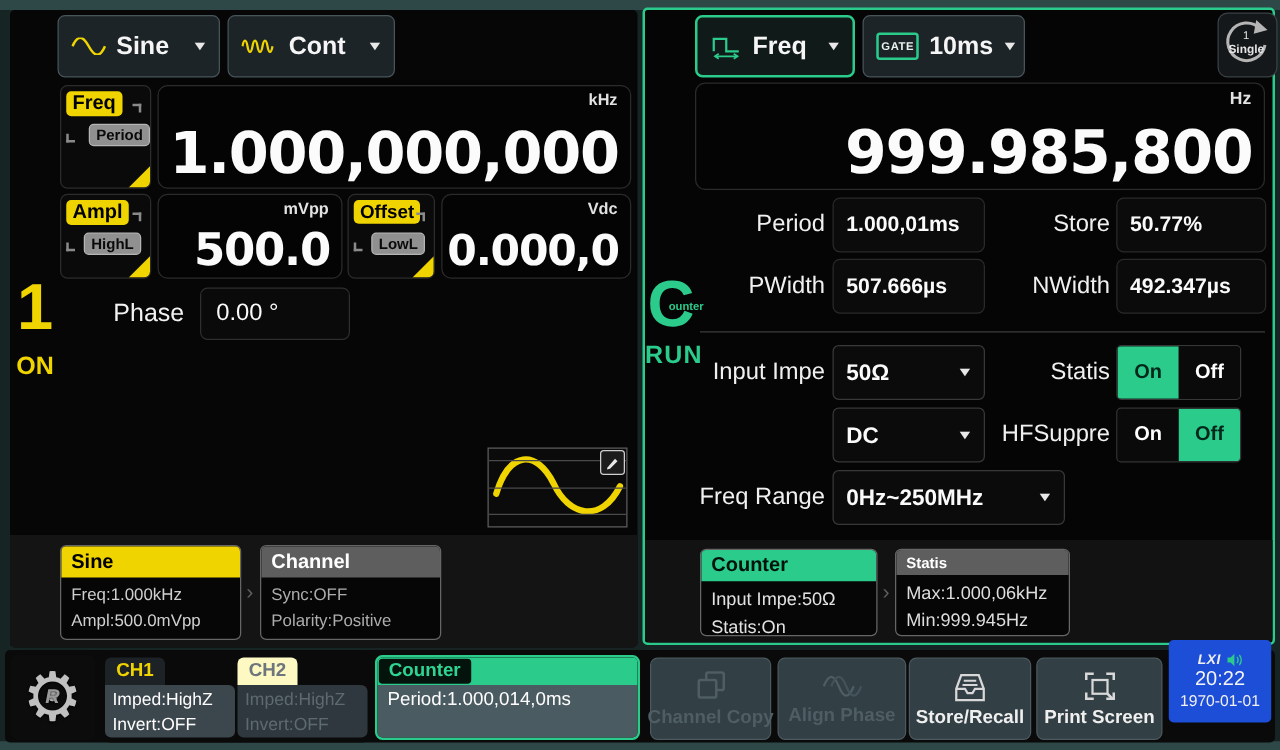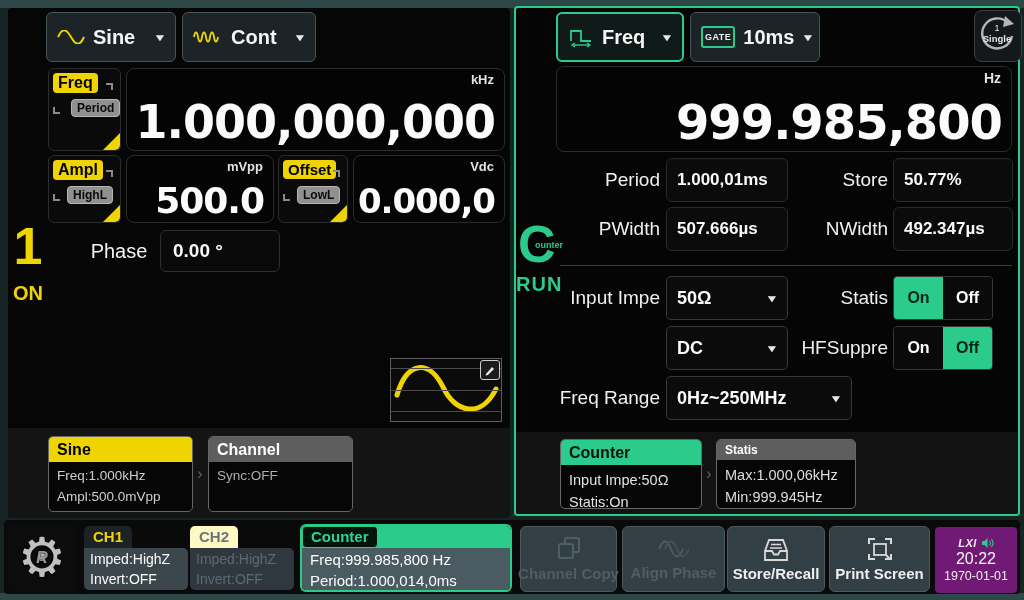--- a/index.html
+++ b/index.html
@@ -58,21 +58,21 @@
   .d-freq   { left:118px; top:60px;  width:379px; height:83px; }
   .d-freq .val { font-size:46px; }
   .d-ampl   { left:118px; top:147px; width:148px; height:68px; }
   .d-ampl .val { font-size:36px; }
   .d-offset { left:345px; top:147px; width:152px; height:68px; }
   .d-offset .val { font-size:34px; }
 
   .phase-lbl { left:78px; top:222px; width:66px; height:42px; line-height:42px;
                color:#f2f2f2; font-size:20px; text-align:center; }
   .field { background:#0a0a0a; border:1px solid #2e2e2e; border-radius:6px;
-           color:#fafafa; font-weight:bold; }
+           color:#fafafa; font-weight:normal; }
   .f-phase { left:152px; top:222px; width:120px; height:42px; line-height:40px;
              padding-left:12px; font-size:19px; }
 
   
   .preview { left:382px; top:350px; width:112px; height:64px; background:#0b0b0b;
              border:1px solid #5c5c5c; }
   .preview .gl { position:absolute; left:0; width:100%; height:1px; background:#4a4a4a; }
   .edit-btn { position:absolute; right:1px; top:1px; width:20px; height:20px;
               background:#1c1c1c; border:1px solid #cfcfcf; border-radius:3px;
               display:flex; align-items:center; justify-content:center; }
@@ -162,21 +162,21 @@
   .bbtn { position:absolute; top:526px; height:66px; background:#323f44;
           border:1px solid #4b5a5f; border-radius:6px; display:flex; flex-direction:column;
           align-items:center; justify-content:center; gap:3px; }
   .bbtn .blbl { font-size:15px; font-weight:bold; color:#efefef; white-space:nowrap; }
   .bbtn.disabled .blbl { color:#4e5e63; }
   .b-copy  { left:520px; width:97px; }
   .b-align { left:622px; width:103px; }
   .b-store { left:727px; width:98px; }
   .b-print { left:829px; width:101px; }
 
-  .status { left:935px; top:527px; width:82px; height:66px; background:#701a75; border-radius:4px;
+  .status { left:935px; top:512px; width:82px; height:66px; background:#1d4ed8; border-radius:4px;
             display:flex; flex-direction:column; align-items:center; justify-content:center; }
   .lxi-row { display:flex; align-items:center; gap:4px; }
   .lxi { color:#f0f0f0; font-size:11px; font-weight:bold; font-style:italic; letter-spacing:0.5px; }
   .time { color:#f5f5f5; font-size:16px; line-height:1.25; }
   .date { color:#f0f0f0; font-size:12.5px; }
   svg { display:block; }
 </style>
 </head>
 <body>
 
@@ -266,20 +266,21 @@
       <div class="bd" style="color:#cfcfcf">
         <div>Freq:1.000kHz</div>
         <div>Ampl:500.0mVpp</div>
       </div>
     </div>
     <span class="sep" style="left:189px; top:36px;">›</span>
     <div class="icard" style="left:200px; top:8px; width:145px; height:76px;">
       <div class="hd hd-gray">Channel</div>
       <div class="bd" style="color:#adadad">
         <div>Sync:OFF</div>
+        <div>Polarity:Positive</div>
       </div>
     </div>
   </div>
 </div>
 
 <div class="abs panel-right">
   <div class="abs cbadge">
     <span class="bigc">C</span>
     <span class="rest">ounter</span>
   </div>
@@ -398,21 +399,20 @@
       <div>Invert:OFF</div>
     </div>
   </div>
 </div>
 
 <div class="abs cntcard">
   <div class="cnthead">
     <div class="cnttab">Counter</div>
   </div>
   <div class="cntbody">
-    <div>Freq:999.985,800 Hz</div>
     <div>Period:1.000,014,0ms</div>
   </div>
 </div>
 
 <div class="bbtn disabled b-copy">
   <svg width="28" height="26" viewBox="0 0 28 26">
     <rect x="10" y="2" width="14" height="14" rx="1.5" fill="none" stroke="#4e5e63" stroke-width="2"></rect>
     <rect x="4" y="8" width="14" height="14" rx="1.5" fill="#323f44" stroke="#4e5e63" stroke-width="2"></rect>
   </svg>
   <span class="blbl">Channel Copy</span>

